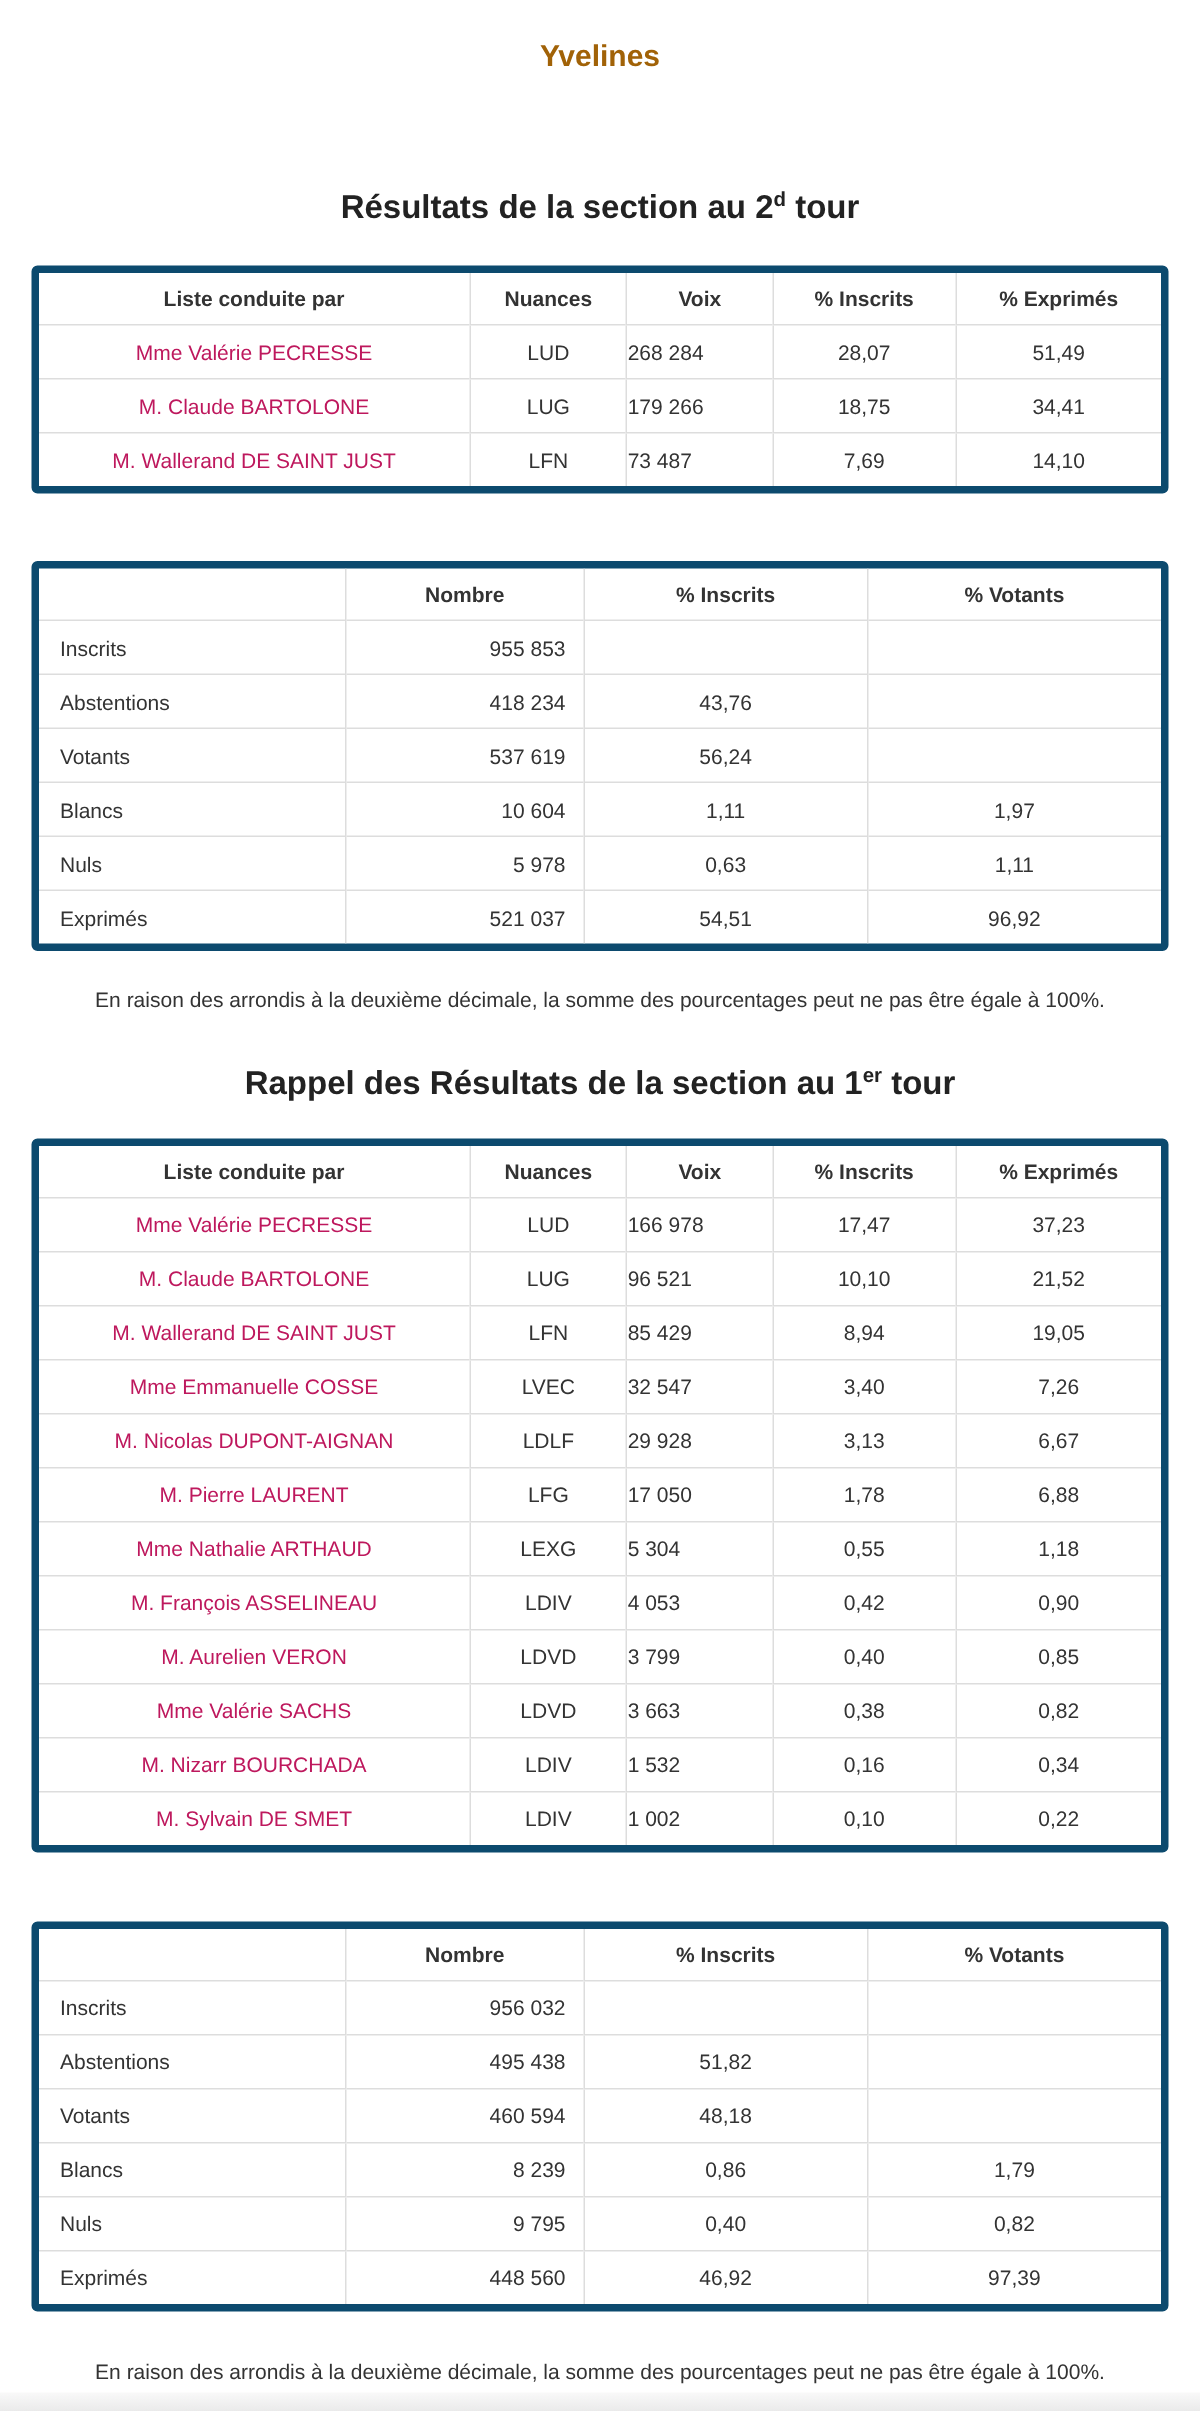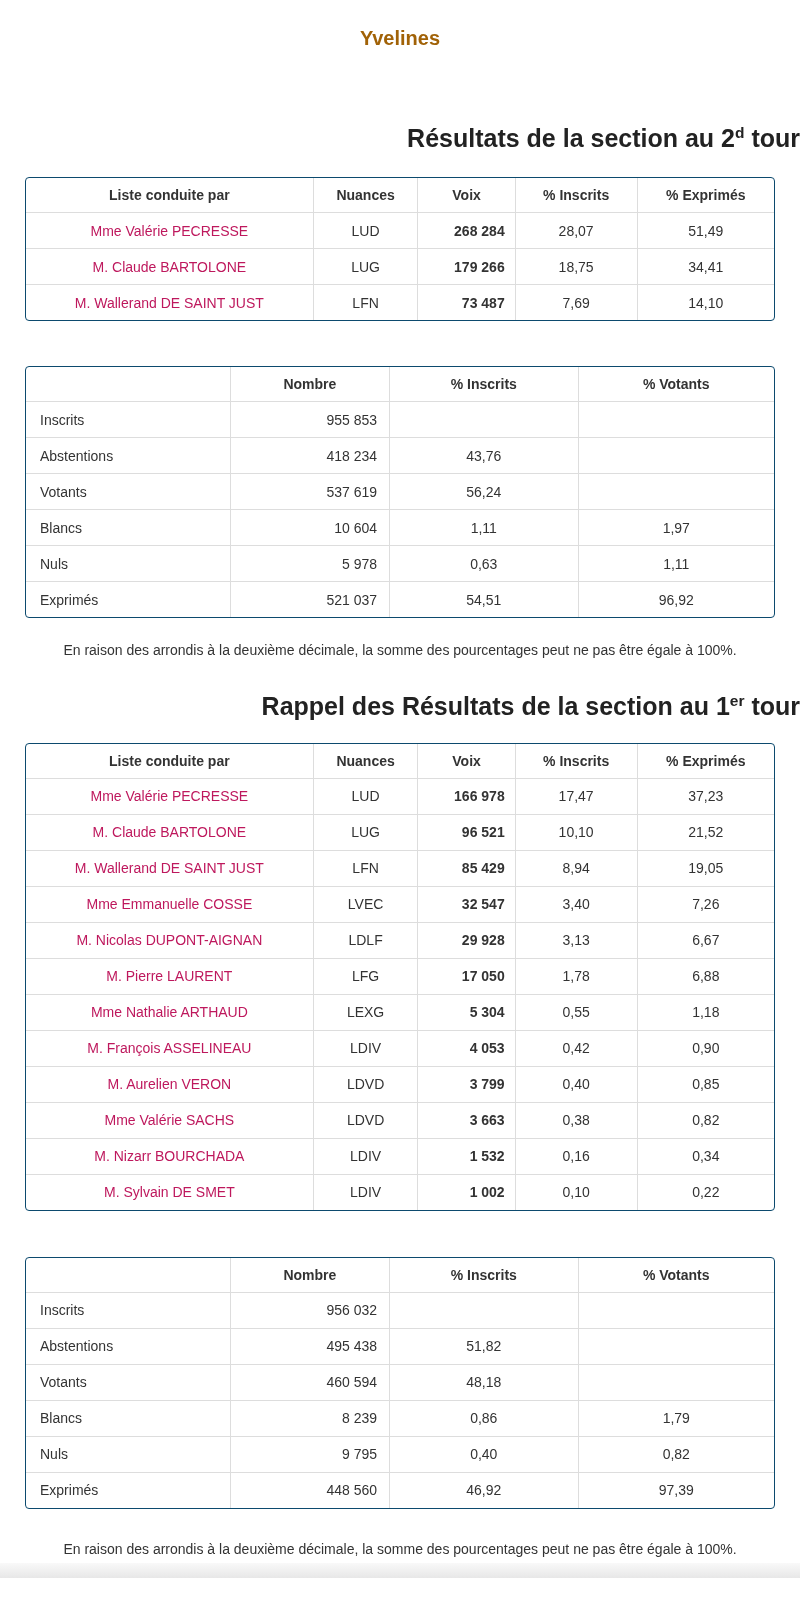--- a/index.html
+++ b/index.html
@@ -14,35 +14,35 @@
 
   h1.page-title {
     margin: 26px 0 0 0;
     font-size: 20px;
     line-height: 24px;
     text-align: center;
     font-weight: bold;
     color: #a16207;
   }
   h2.section-heading {
-    font-size: 25px;
+    font-size: 22px;
     line-height: 30px;
-    text-align: right;
+    text-align: center;
     font-weight: bold;
     color: #222222;
     margin: 0;
   }
   h2.section-heading sup { font-size: 62%; }
   h2#round2-heading { margin-top: 68px; margin-bottom: 24px; }
   h2#round1-heading { margin-top: 28px; margin-bottom: 21px; }
 
   .tablewrap {
     width: 748px;
     margin: 0 auto;
-    border: 1px solid #0c4a6e;
+    border: 5px solid #0c4a6e;
     border-radius: 4px;
     overflow: hidden;
     background: #ffffff;
   }
   .tablewrap.stats { margin-top: 45px; }
   #round1-stats-wrap { margin-top: 46px; }
 
   table { width: 100%; border-collapse: collapse; table-layout: fixed; }
   th, td {
     font-size: 14px;
@@ -57,21 +57,21 @@
   th { font-weight: bold; height: 34px; }
   tbody td { border-top: 1px solid #dddddd; }
   th + th, td + td { border-left: 1px solid #dddddd; }
 
   
   table.results col.c-name { width: 38.4%; }
   table.results col.c-nuance { width: 14.0%; }
   table.results col.c-voix { width: 13.0%; }
   table.results col.c-pctins { width: 16.3%; }
   table.results col.c-pctexp { width: 18.3%; }
-  td.num { text-align: right; padding-right: 10px; font-weight: bold; }
+  td.num { text-align: left; padding-right: 10px; }
 
   
   table.stats col.c-label { width: 27.3%; }
   table.stats col.c-nombre { width: 21.3%; }
   table.stats col.c-pctins { width: 25.2%; }
   table.stats col.c-pctvot { width: 26.2%; }
   td.label { text-align: left; padding-left: 14px; }
   td.nombre { text-align: right; padding-right: 12px; }
 
   a.cand-link { color: #be185d; text-decoration: none; cursor: pointer; }

